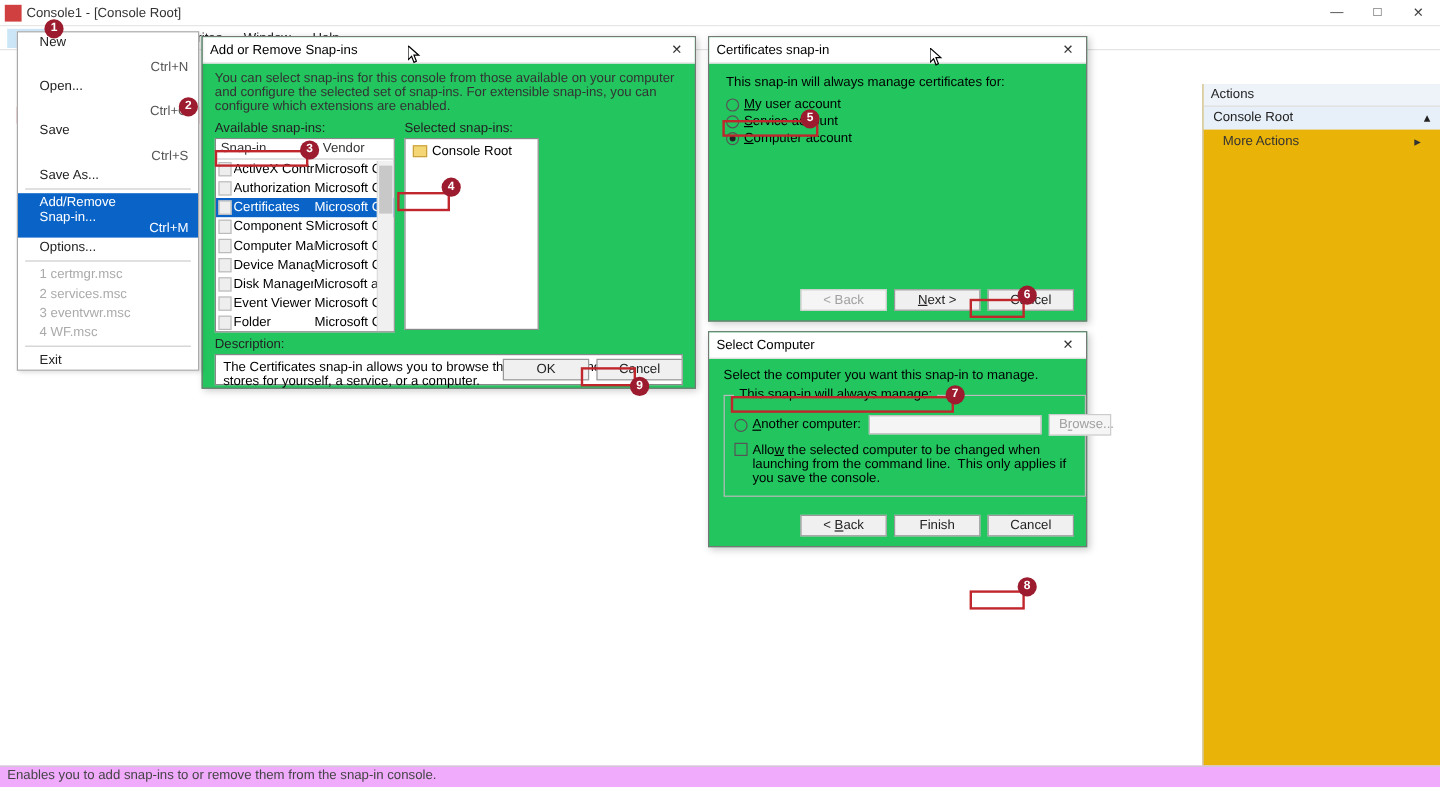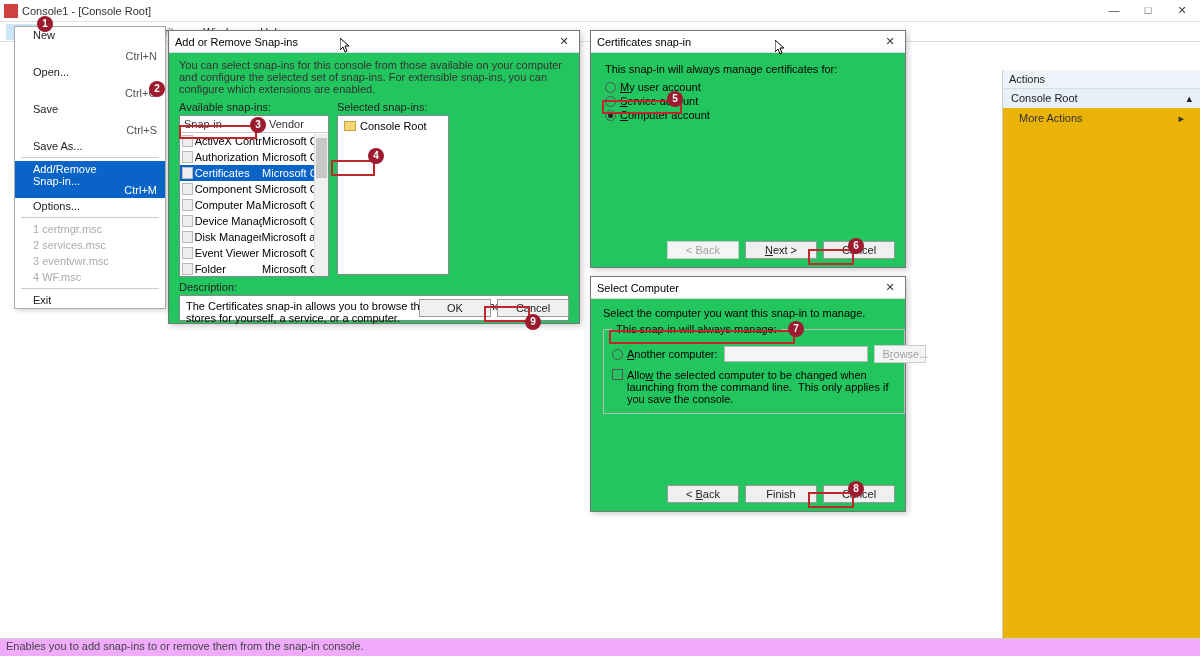--- a/index.html
+++ b/index.html
@@ -259,21 +259,21 @@
         </label>
     </div>
   </div>
   <div style="position:absolute; right:10px; bottom:8px; display:flex; gap:6px;">
     <div class="btn dis">&lt; Back</div>
     <div class="btn"><span class="u">N</span>ext &gt;</div>
     <div class="btn">Cancel</div>
   </div>
 </div>
 
-<div class="dialog" style="left:590px; top:276px; width:316px; height:236px;">
+<div class="dialog" style="left:590px; top:276px; width:316px; height:180px;">
   <div class="dtitle">
     <span>Select Computer</span>
     <span class="x">✕</span>
   </div>
   <div style="padding:8px 12px;">
     <div>Select the computer you want this snap-in to manage.</div>
     <fieldset style="border:1px solid #bbb; margin-top:4px; padding:6px 8px 8px 8px;">
       <legend style="padding:0 4px;">This snap-in will always manage:</legend>
       <div style="display:flex; align-items:center; gap:6px; margin-top:4px;">
         <label class="radio" style="flex:0 0 auto;">

